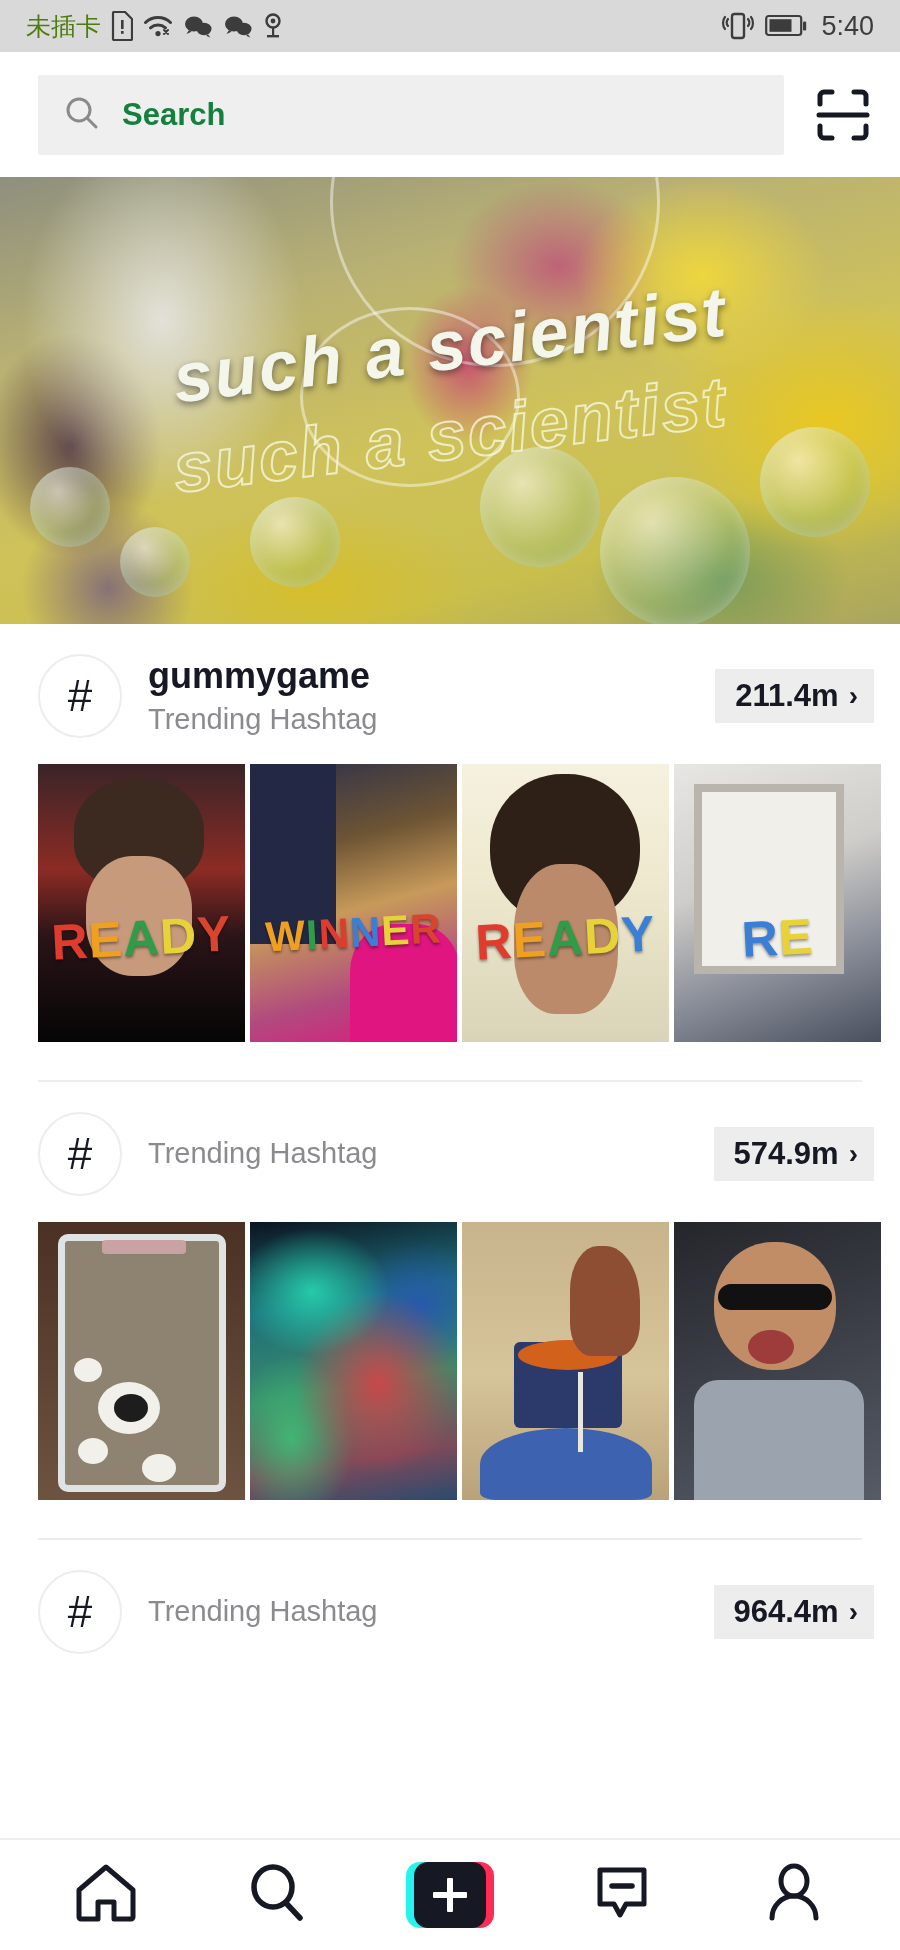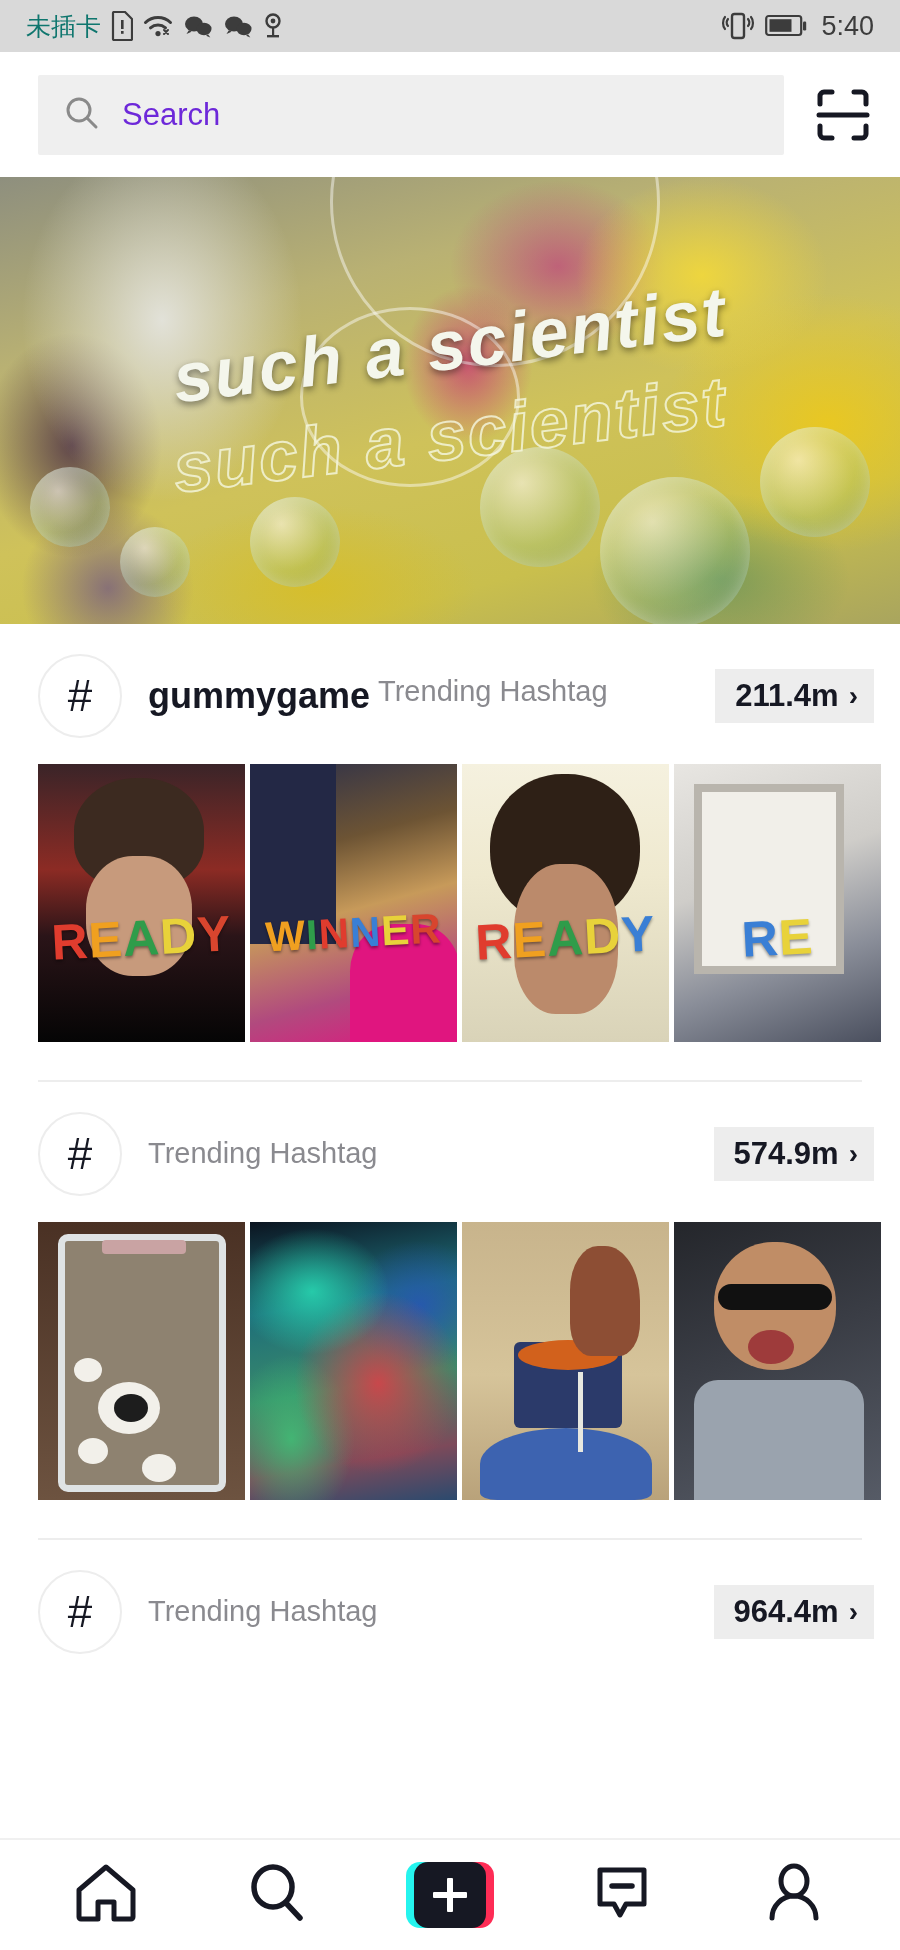--- a/index.html
+++ b/index.html
@@ -14,42 +14,42 @@
   
   .statusbar{
     height:52px; width:100%;
     background:#d9d9d9;
     display:flex; align-items:center;
     padding:0 26px;
     border-bottom-left-radius:0; border-bottom-right-radius:0;
   }
   .sb-left{ display:flex; align-items:center; gap:10px; flex:1; }
   .sb-right{ display:flex; align-items:center; gap:10px; }
-  .sb-text{ font-size:25px; color:#0f766e; letter-spacing:0px; line-height:1; }
+  .sb-text{ font-size:25px; color:#4d7c0f; letter-spacing:0px; line-height:1; }
   .sb-time{ font-size:27px; color:#3c3c3c; line-height:1; margin-left:4px;}
   .sb-ico{ display:inline-flex; align-items:center; justify-content:center; }
 
   
   .searchbar-wrap{
     height:125px; width:100%;
     background:#ffffff;
     display:flex; align-items:center;
     padding:0 26px 0 38px;
     gap:28px;
   }
   .search-field{
     flex:1; height:80px;
     background:#efefef;
     display:flex; align-items:center;
     padding:0 26px;
     gap:22px;
     border-radius:2px;
   }
   .search-placeholder{
-    font-size:31px; color:#6d28d9; font-weight:400;
+    font-size:31px; color:#15803d; font-weight:700;
   }
   .scan-btn{ width:62px;height:62px; display:flex;align-items:center;justify-content:center; }
 
   
   .banner{
     position:relative; width:100%; height:447px;
     overflow:hidden;
     background:#c9bb63;
   }
   .banner-bg{
@@ -100,21 +100,21 @@
     padding:30px 26px 26px 38px;
     gap:26px;
   }
   .hash-circle{
     width:84px;height:84px;border-radius:50%;
     border:2px solid #ededed;
     display:flex;align-items:center;justify-content:center;
     font-size:44px; font-weight:500; color:#161823;
     flex:none;
   }
-  .hash-texts{ flex:1; display:flex; gap:8px; min-width:0;}
+  .hash-texts{ flex:1; display:flex; flex-direction:column; gap:8px; min-width:0;}
   .hash-name{ font-size:36px; font-weight:700; color:#161823; line-height:1.1;}
   .hash-sub{ font-size:29px; font-weight:400; color:#8a8a8f; line-height:1.1;}
   .hash-count{
     background:#ededed;
     display:flex; align-items:center; gap:10px;
     padding:9px 16px 9px 20px;
     font-size:31px; font-weight:700; color:#161823;
     flex:none;
   }
   .chev{ font-size:28px; font-weight:700; line-height:1; }

